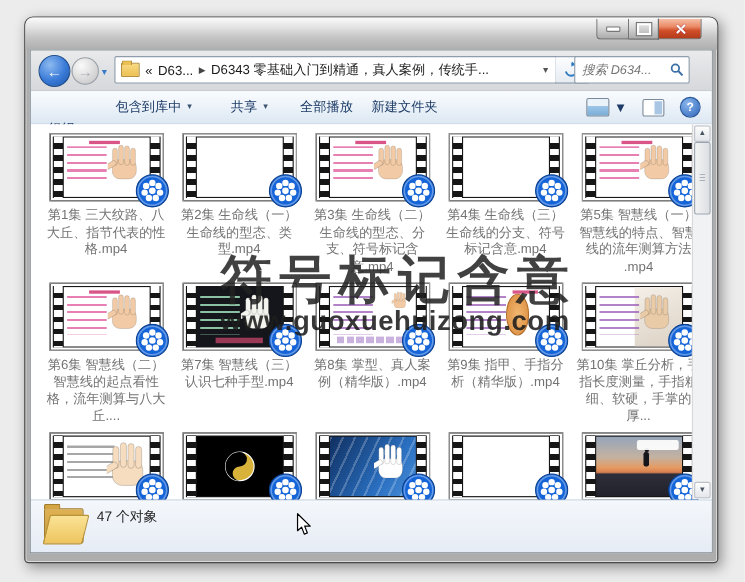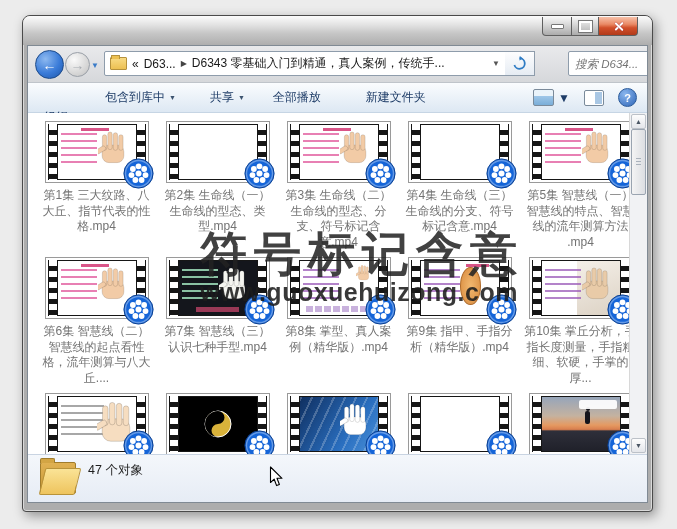--- a/index.html
+++ b/index.html
@@ -42,31 +42,31 @@
   .addrbar .crumbtxt{white-space:nowrap;overflow:hidden;text-overflow:ellipsis;}
   .addr-caret{margin-left:auto;font-size:8px;color:#555;padding-left:4px;}
   .crumb-sep{font-size:8px;color:#444;margin:0 5px;}
   .fold-sm{width:15px;height:11px;background:linear-gradient(#f8da84,#ecc052);border:1px solid #b5913c;
        border-radius:1px;position:relative;margin-right:5px;flex:none;}
   .fold-sm::before{content:"";position:absolute;left:0;top:-3px;width:7px;height:3px;background:#ecc052;
        border:1px solid #b5913c;border-bottom:none;border-radius:1px 1px 0 0;}
   .refreshbtn{position:absolute;left:477px;top:5px;width:30px;height:25px;box-sizing:border-box;
        border:1px solid #8e9cab;border-left:none;background:linear-gradient(#fdfdfe,#e6ecf3);
        display:flex;align-items:center;justify-content:center;}
-  .searchbox{position:absolute;left:540px;top:5px;width:105px;height:25px;box-sizing:border-box;
+  .searchbox{position:absolute;left:494px;top:5px;width:105px;height:25px;box-sizing:border-box;
        background:#fff;border:1px solid #8e9cab;border-radius:2px;display:flex;align-items:center;padding:0 4px;}
   .searchbox input{border:none;outline:none;flex:1;min-width:0;font-style:italic;font-size:11.5px;
        color:#8a8a92;font-family:inherit;background:transparent;}
   
   .cmdbar{height:29px;flex:none;background:linear-gradient(#fafcfe,#eaf1f8 55%,#dde8f3);
        border-bottom:1px solid #c6d5e4;display:flex;align-items:center;padding:0 10px;
        font-size:12px;color:#1e3c67;position:relative;}
   .cmditem{display:flex;align-items:center;gap:4px;padding:4px 6px;border-radius:2px;cursor:default;}
   .cmditem .dd{font-size:7px;color:#3c536f;}
-  .mi1{margin-right:14px;margin-top:40px;} .mi2{margin-right:22px;} .mi3{margin-right:16px;} .mi4{margin-right:33px;}
+  .mi1{margin-right:14px;margin-top:40px;} .mi2{margin-right:22px;} .mi3{margin-right:16px;} .mi4{margin-right:5px;}
   .cmdright{position:absolute;right:10px;display:flex;align-items:center;gap:14px;}
   .viewsbtn{display:flex;align-items:center;gap:4px;}
   .ico-views{width:19px;height:15px;border:1px solid #7a8a9a;border-radius:2px;
        background:linear-gradient(#eaf3fa 40%,#9ec6e8 41%,#7aaed8);}
   .ico-preview{width:18px;height:14px;border:1px solid #7a8a9a;border-radius:2px;background:#fff;position:relative;}
   .ico-preview::after{content:"";position:absolute;right:1px;top:1px;bottom:1px;width:7px;background:#a9c7e4;}
   .ico-help{width:17px;height:17px;border-radius:50%;border:1px solid #2a5a9a;
        background:radial-gradient(circle at 35% 30%,#8ab6ee,#2f66b8);color:#fff;font-size:11px;font-weight:bold;
        display:flex;align-items:center;justify-content:center;}
   

